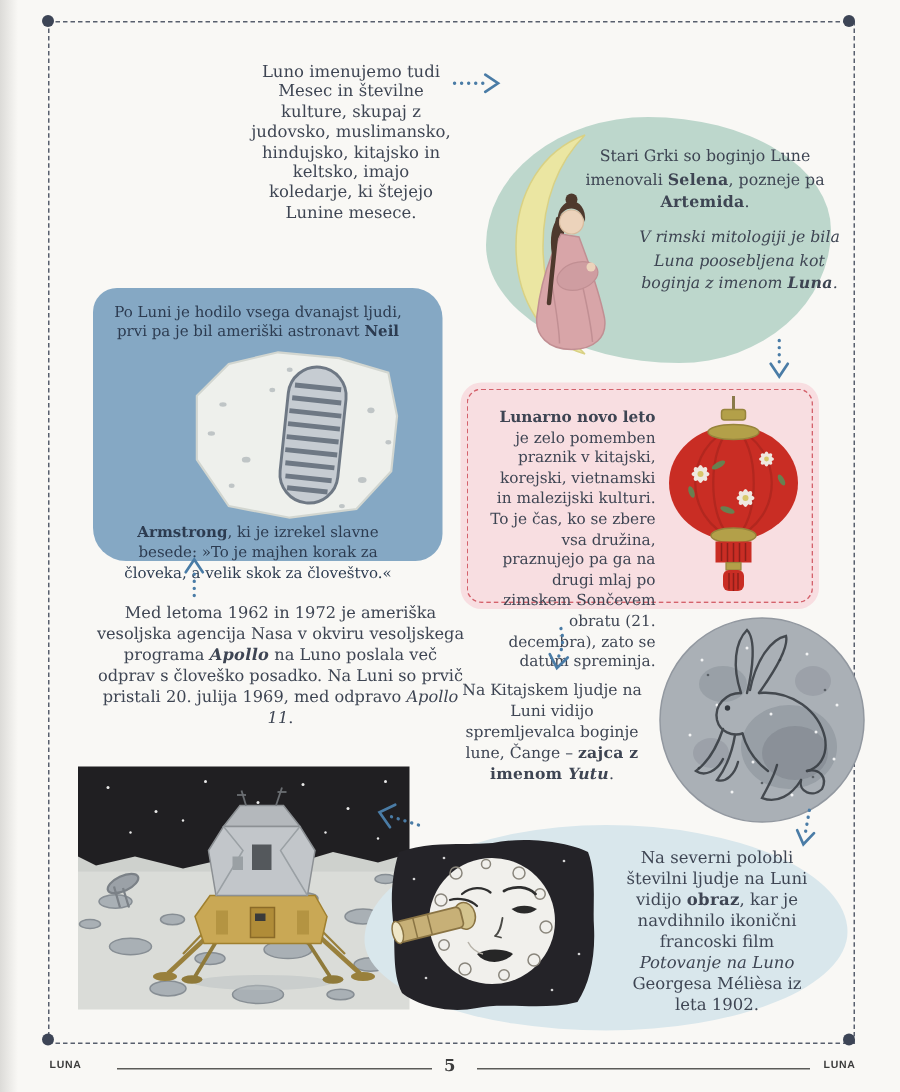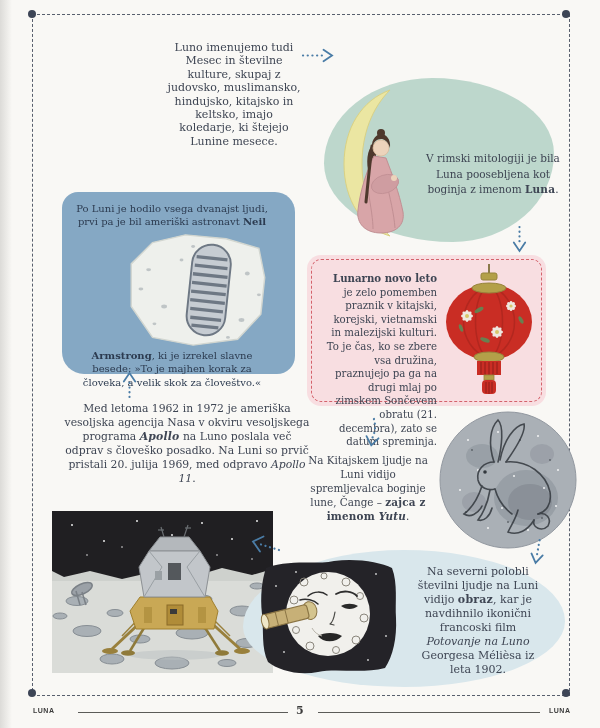--- a/index.html
+++ b/index.html
@@ -84,22 +84,25 @@
     <path d="M48,70 C40,86 34,106 32,124 C30,138 40,147 55,147 C70,147 79,139 77,126 C73,106 66,88 60,72 Z" fill="#d8a5a8" stroke="#c18f93" stroke-width="1"></path>
     <path d="M42,104 C45,122 47,134 47,143 M60,94 C64,112 68,128 69,142" fill="none" stroke="#c18f93" stroke-width="1"></path>
     <ellipse cx="59" cy="98" rx="14" ry="9" transform="rotate(-18 59 98)" fill="#cf9da1" stroke="#c18f93" stroke-width=".8"></ellipse>
     <circle cx="68" cy="92" r="3" fill="#ecd3bb"></circle>
     <path d="M46,60 C44,76 42,96 40,116" stroke="#4e392d" stroke-width="3" fill="none" stroke-linecap="round"></path>
     <circle cx="55" cy="62" r="8" fill="#ecd3bb" stroke="#d9bb9d" stroke-width=".8"></circle>
     <path d="M46,62 C45,52 52,48 55,48 C60,48 65,53 64,62 C62,55 58,53 55,53 C51,53 47,56 46,62 Z" fill="#4e392d"></path>
     <circle cx="55" cy="47" r="4" fill="#4e392d"></circle>
   </svg>
 
-
-  <div class="note" style="left:426px;top:151px;width:134px;line-height:15.5px;">
+  <div class="note" style="left:390px;top:97px;width:160px;line-height:15.5px;">
+    <span>Stari Grki so boginjo Lune imenovali </span><b>Selena</b><span>, pozneje pa </span><b>Artemida</b><span>.</span>
+  </div>
+
+  <div class="note" style="left:426px;top:151px;width:134px;line-height:15.5px;font-style:italic;">
     <span>V rimski mitologiji je bila Luna poosebljena kot boginja z imenom </span><b>Luna</b><span>.</span>
   </div>
 
   <div class="arr" style="left:512px;top:225px">
     <svg width="15" height="30" viewBox="0 0 15 30" fill="none" stroke="currentColor" stroke-linecap="round">
       <path d="M7.5,2 V18" stroke-width="2.2" stroke-dasharray="0.1 4.6"></path>
       <path d="M1.8,17.5 L7.5,26 L13.2,17.5" stroke-width="1.8"></path>
     </svg>
   </div>
 

